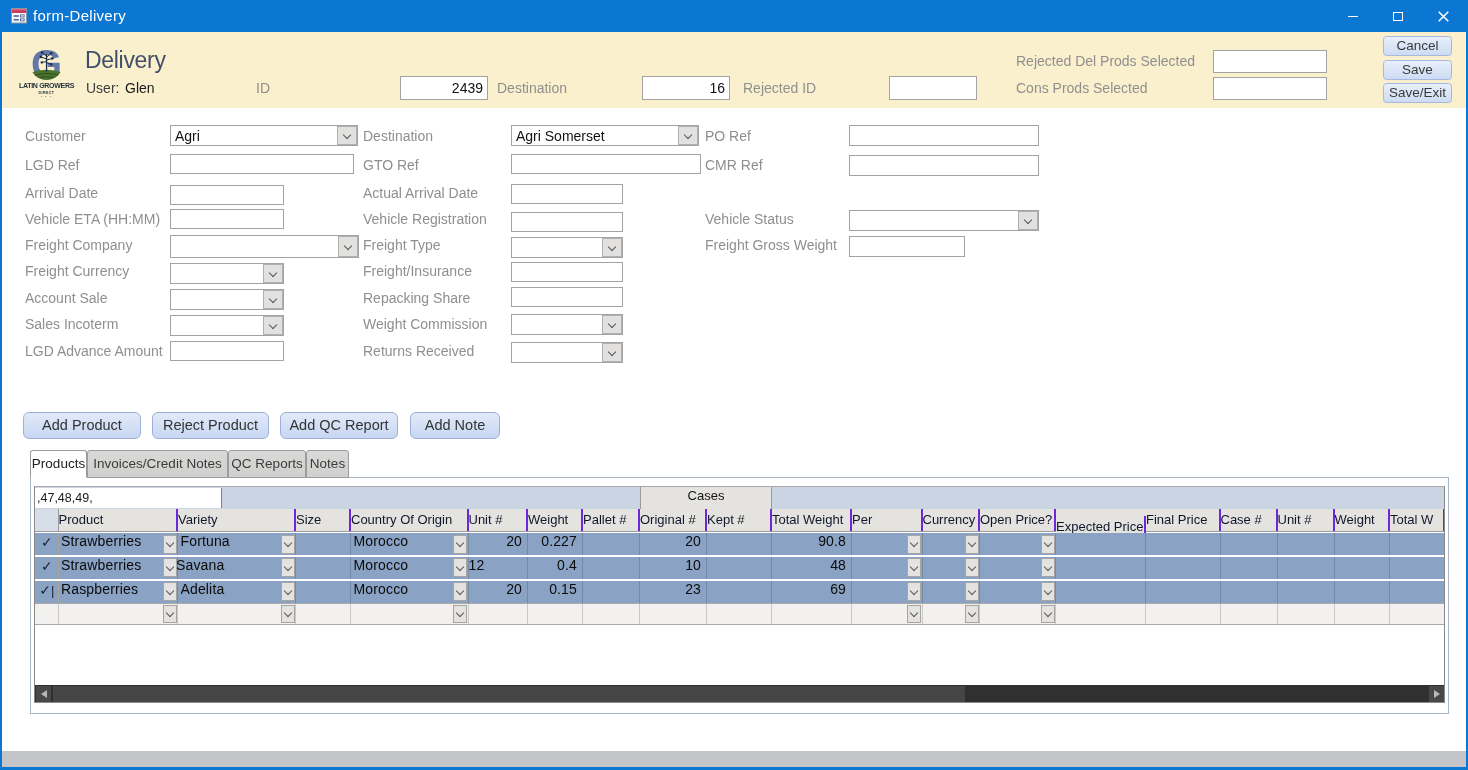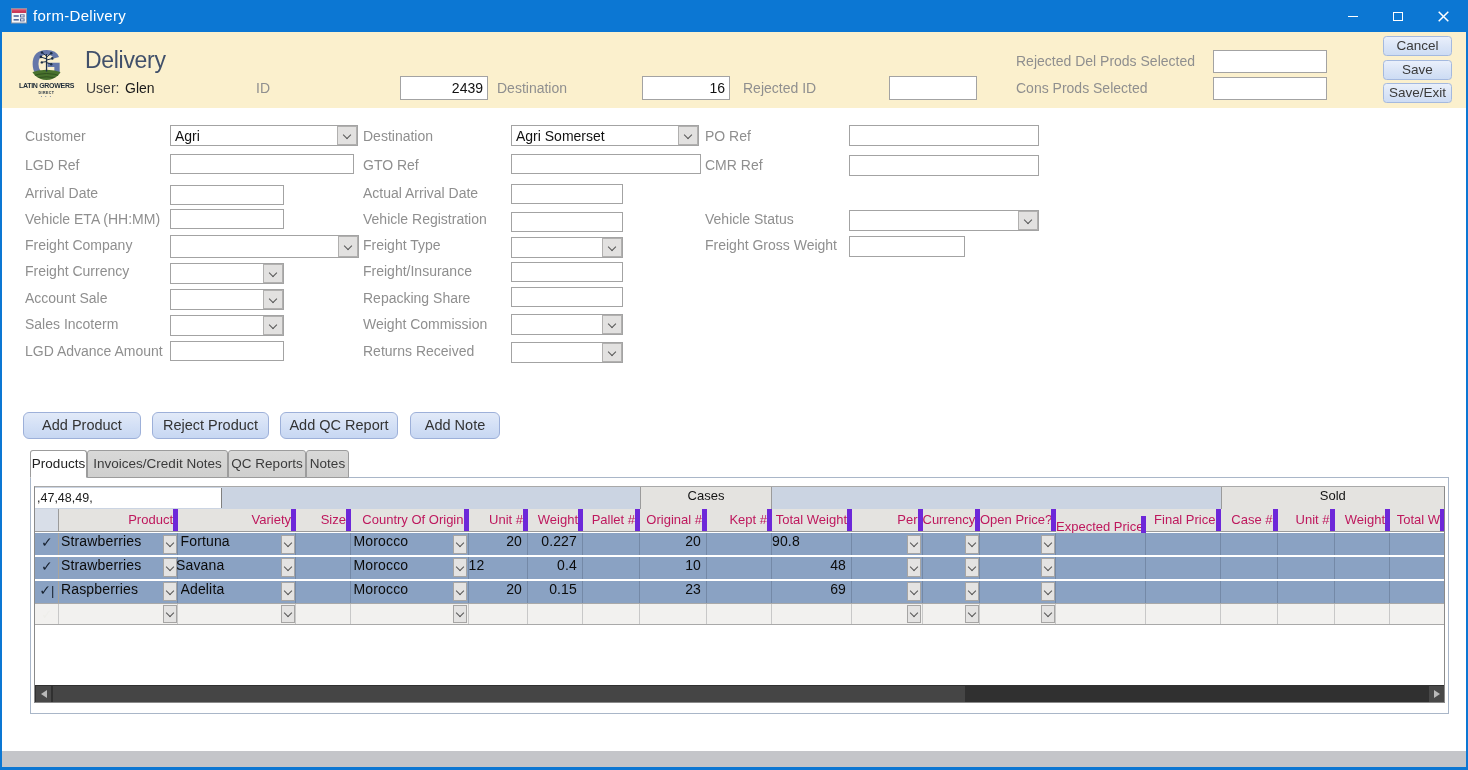--- a/index.html
+++ b/index.html
@@ -13,22 +13,22 @@
 .combo .cb i,.dbtn i{position:absolute;left:50%;top:50%;width:6px;height:6px;border-right:1.4px solid #565656;border-bottom:1.4px solid #565656;transform:translate(-50%,-66%) rotate(45deg)}
 .combo .tx{position:absolute;left:4px;top:50%;transform:translateY(-50%);font-size:14px;color:#111}
 .bigbtn{position:absolute;height:27px;border:1px solid #9db0d9;border-radius:6px;
  background:linear-gradient(#e2eaf8,#d5e1f6 45%,#c7d7f2);color:#333;font-size:14.5px;
  text-align:center;line-height:25px}
 .sbtn{position:absolute;left:1383px;width:69px;height:20px;border:1px solid #a4b9df;border-radius:3.5px;
  background:linear-gradient(#eaf0fb,#dce6f7 45%,#cddcf4);color:#3a3a3a;font-size:13.5px;text-align:center;line-height:18px}
 .tab{position:absolute;top:450px;height:28px;background:linear-gradient(#d9d9d8,#cfcfce);
  border:1px solid #9c9c9c;border-radius:3px 3px 0 0;color:#3b3b3b;font-size:13.5px;text-align:center;line-height:26px}
 .dbtn{position:absolute;background:#e4e3e2;border:1px solid #a6a5a4}
-.hc{position:absolute;background:#e4e3e0;border-right:5px solid #6d28d9;font-size:13px;color:#be185d;
- text-align:right;line-height:22px;white-space:nowrap;overflow:hidden}
+.hc{position:absolute;background:#e4e3e0;border-right:2px solid #6d28d9;font-size:13px;color:#0f172a;
+ text-align:left;line-height:22px;white-space:nowrap;overflow:hidden}
 .gc{position:absolute;top:0;height:22px;background:#e4e3e0;border-right:1px solid #9b9b9b;border-left:1px solid #9b9b9b;
  font-size:13px;color:#141414;text-align:center;line-height:18px}
 .dc{position:absolute;font-size:14px;letter-spacing:0.15px;color:#0b0b0b;white-space:nowrap;overflow:hidden;line-height:17px}
 .sep{position:absolute;width:1px;background:rgba(40,50,70,.22)}
 .nsep{position:absolute;width:1px;background:#c8c8c8}
 
 </style></head><body>
 <div class="ab" style="left:0;top:32px;width:2px;height:738px;background:#0c77d3"></div>
 <div class="ab" style="left:1466px;top:32px;width:2px;height:738px;background:#0c77d3"></div>
 <div class="ab" style="left:0;top:767px;width:1468px;height:3px;background:#0c77d3"></div>
@@ -188,21 +188,20 @@
 <div class="bigbtn" style="left:280px;top:412px;width:118px">Add QC Report</div>
 <div class="bigbtn" style="left:410px;top:412px;width:90px">Add Note</div>
 <div class="ab" style="left:30px;top:477px;width:1419px;height:237px;border:1px solid #a9b6c8;background:#fff"></div>
 <div class="tab" style="left:30px;width:57px;background:#fff;border-bottom:1px solid #fff;color:#222;z-index:3">Products</div>
 <div class="tab" style="left:87px;width:141px">Invoices/Credit Notes</div>
 <div class="tab" style="left:228px;width:78px">QC Reports</div>
 <div class="tab" style="left:306px;width:43px">Notes</div>
 <div class="ab" style="left:34px;top:486px;width:1411px;height:217px;border:1px solid #8a8a8a;border-top:1px solid #a9a9a9;background:#fff;overflow:hidden">
 <div class="ab" style="left:0;top:0;width:1410px;height:22px;background:#cbd4e2"></div>
 <div class="gc" style="left:605px;width:132px">Cases</div>
-<div class="gc" style="left:1185.5px;width:224.5px">Sold</div>
 <div class="ab" style="left:0;top:0.5px;width:187px;height:20.5px;background:#fff;border-right:1px solid #808080;font-size:12.5px;color:#1a1a1a;line-height:20px;padding-left:2px">,47,48,49,</div>
 <div class="ab" style="left:0;top:22px;width:1410px;height:23px;background:#e4e3e0;border-bottom:1px solid #9b9b9b"></div>
 <div class="ab" style="left:0;top:22px;width:23.5px;height:22px;background:#d8dee8;border-right:1px solid #9b9b9b"></div>
 <div class="hc" style="left:23.5px;top:22px;width:119.5px;height:22px">Product</div>
 <div class="hc" style="left:143px;top:22px;width:118px;height:22px">Variety</div>
 <div class="hc" style="left:261px;top:22px;width:55px;height:22px">Size</div>
 <div class="hc" style="left:316px;top:22px;width:117.5px;height:22px">Country Of Origin</div>
 <div class="hc" style="left:433.5px;top:22px;width:59.5px;height:22px">Unit #</div>
 <div class="hc" style="left:493px;top:22px;width:55px;height:22px">Weight</div>
 <div class="hc" style="left:548px;top:22px;width:57px;height:22px">Pallet #</div>
@@ -239,21 +238,21 @@
 <div class="sep" style="left:1241.5px;top:46px;height:22px;"></div>
 <div class="sep" style="left:1298.5px;top:46px;height:22px;"></div>
 <div class="sep" style="left:1354px;top:46px;height:22px;"></div>
 <div class="sep" style="left:1409px;top:46px;height:22px;"></div>
 <div class="dc" style="left:26px;top:46px;width:111.5px">Strawberries</div>
 <div class="dc" style="left:145.5px;top:46px;width:110px">Fortuna</div>
 <div class="dc" style="left:318.5px;top:46px;width:109.5px">Morocco</div>
 <div class="dc" style="left:433.5px;top:46px;width:53.5px;text-align:right">20</div>
 <div class="dc" style="left:493px;top:46px;width:49px;text-align:right">0.227</div>
 <div class="dc" style="left:605px;top:46px;width:61px;text-align:right">20</div>
-<div class="dc" style="left:737px;top:46px;width:74px;text-align:left">90.8</div>
+<div class="dc" style="left:737px;top:46px;width:74px;text-align:right">90.8</div>
 <div class="dbtn" style="left:127.5px;top:47.5px;width:14px;height:19px">
       <i></i>
     </div>
 <div class="dbtn" style="left:245.5px;top:47.5px;width:14px;height:19px">
       <i></i>
     </div>
 <div class="dbtn" style="left:418px;top:47.5px;width:14px;height:19px">
       <i></i>
     </div>
 <div class="dbtn" style="left:872px;top:47.5px;width:14px;height:19px">

